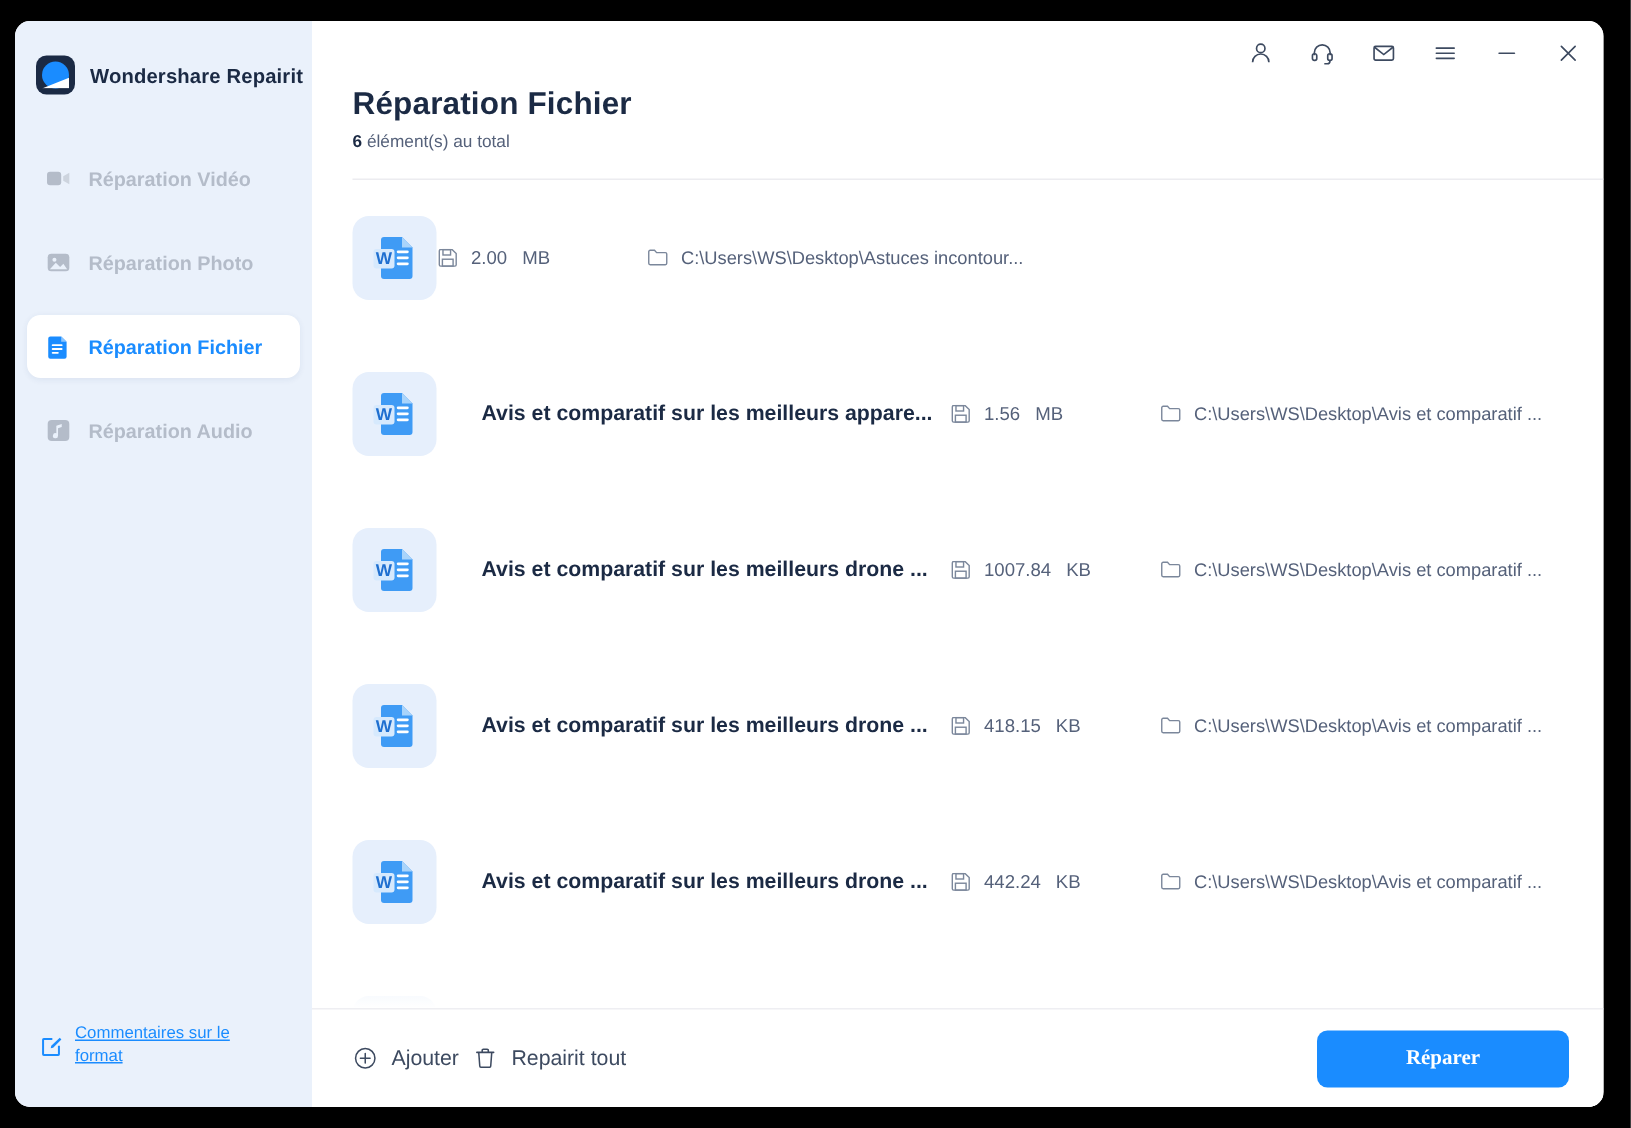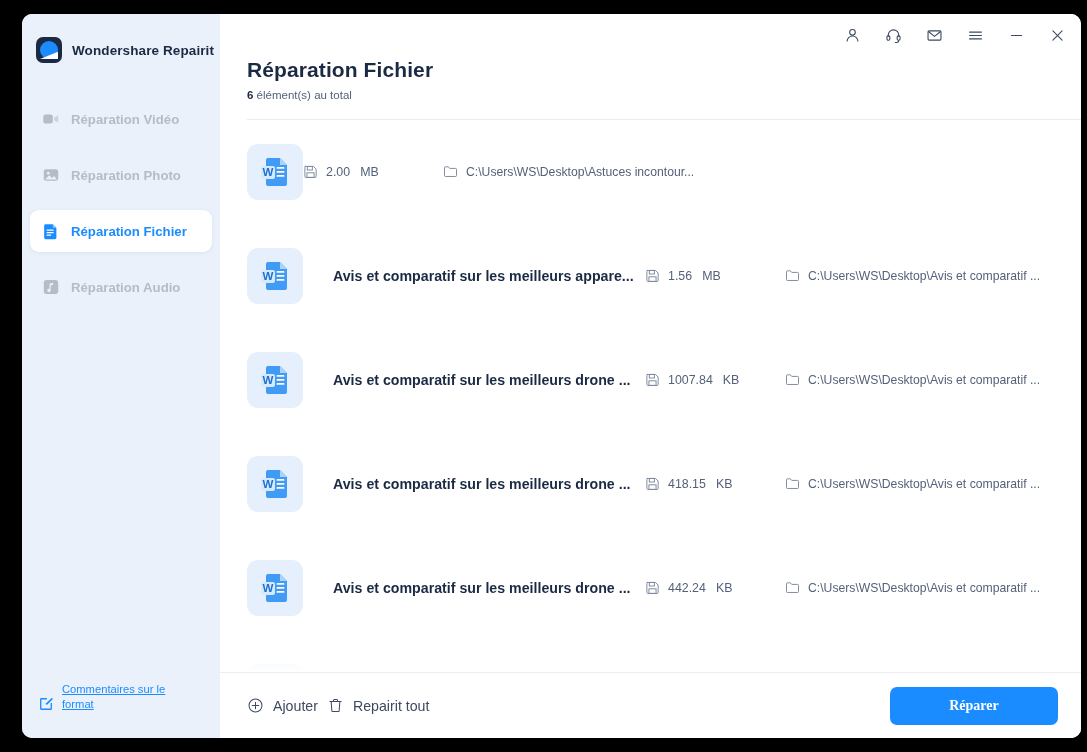--- a/index.html
+++ b/index.html
@@ -4,21 +4,21 @@
 <style>
   * { box-sizing: border-box; margin: 0; padding: 0; }
   html, body {
     width: 1087px; height: 752px;
     background: #000000;
     font-family: "Liberation Sans", sans-serif;
     overflow: hidden;
   }
   .window {
     position: absolute;
-    left: 22px; top: 14px;
+    left: 10px; top: 14px;
     width: 1059px; height: 724px;
     background: #ffffff;
     border-radius: 10px;
     overflow: hidden;
     display: flex;
     flex-direction: row;
   }
 
   
   .sidebar {
@@ -90,21 +90,21 @@
   .nav-item.active {
     background: #ffffff;
     box-shadow: 0 1px 4px rgba(30,60,120,.07);
   }
   .nav-item.active .nav-label { color: #1a8cff; }
   .nav-ico { width: 18px; height: 18px; flex: 0 0 18px; display:block; }
 
   .sidebar-spacer { flex: 1 1 auto; }
   .feedback {
     display: flex;
-    align-items: flex-end;
+    align-items: center;
     gap: 8px;
     padding: 0 14px 26px 16px;
   }
   .feedback-link {
     font-size: 11.2px;
     color: #1a8cff;
     text-decoration: underline;
     line-height: 1.32;
     width: 108px;
     cursor: pointer;

